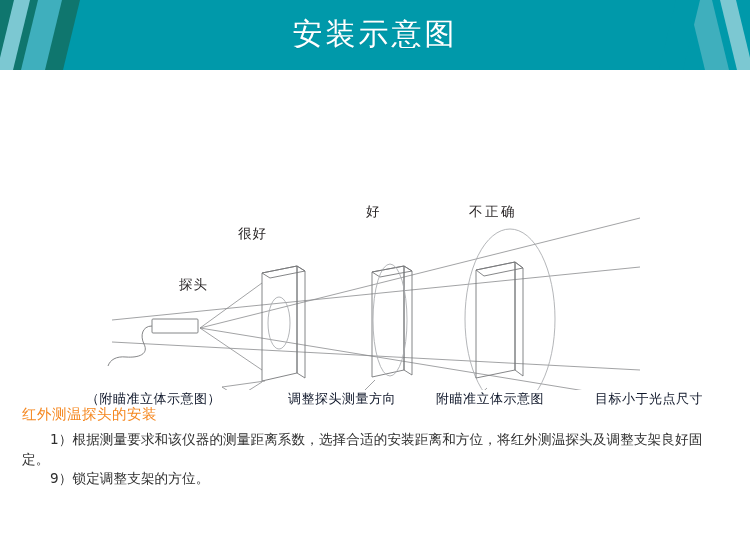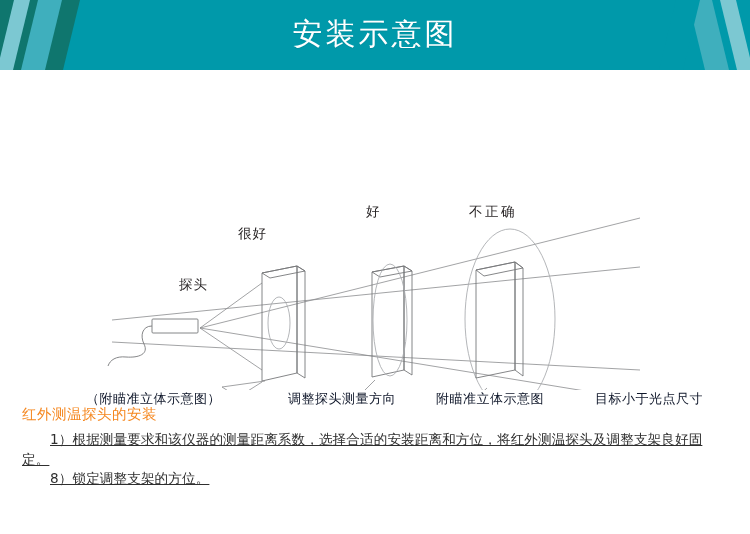--- a/index.html
+++ b/index.html
@@ -92,21 +92,20 @@
     margin: 0 0 6px 0;
     line-height: 1.4;
   }
   .body-para {
     color: #2f2f2f;
     font-size: 13.6px;
     line-height: 19.5px;
     letter-spacing: 0.1px;
     margin: 0;
     text-indent: 28px;
-    text-decoration: underline;
   }
 </style>
 </head>
 <body>
 
 <div class="header">
   <svg class="header-bg" width="750" height="70" viewBox="0 0 750 70">
 
     <polygon points="80,0 750,0 750,70 63,70" fill="#0099aa"></polygon>
 
@@ -195,14 +194,14 @@
 <div class="captions">
   <div class="cap" style="left:86px;">（附瞄准立体示意图）</div>
   <div class="cap" style="left:288px;">调整探头测量方向</div>
   <div class="cap" style="left:436px;">附瞄准立体示意图</div>
   <div class="cap" style="left:595px;">目标小于光点尺寸</div>
 </div>
 
 <div class="textblock">
   <div class="sec-title">红外测温探头的安装</div>
   <p class="body-para">1）根据测量要求和该仪器的测量距离系数，选择合适的安装距离和方位，将红外测温探头及调整支架良好固定。</p>
-  <p class="body-para">8）锁定调整支架的方位。</p>
+  <p class="body-para">9）锁定调整支架的方位。</p>
 </div>
 
 </body></html>

